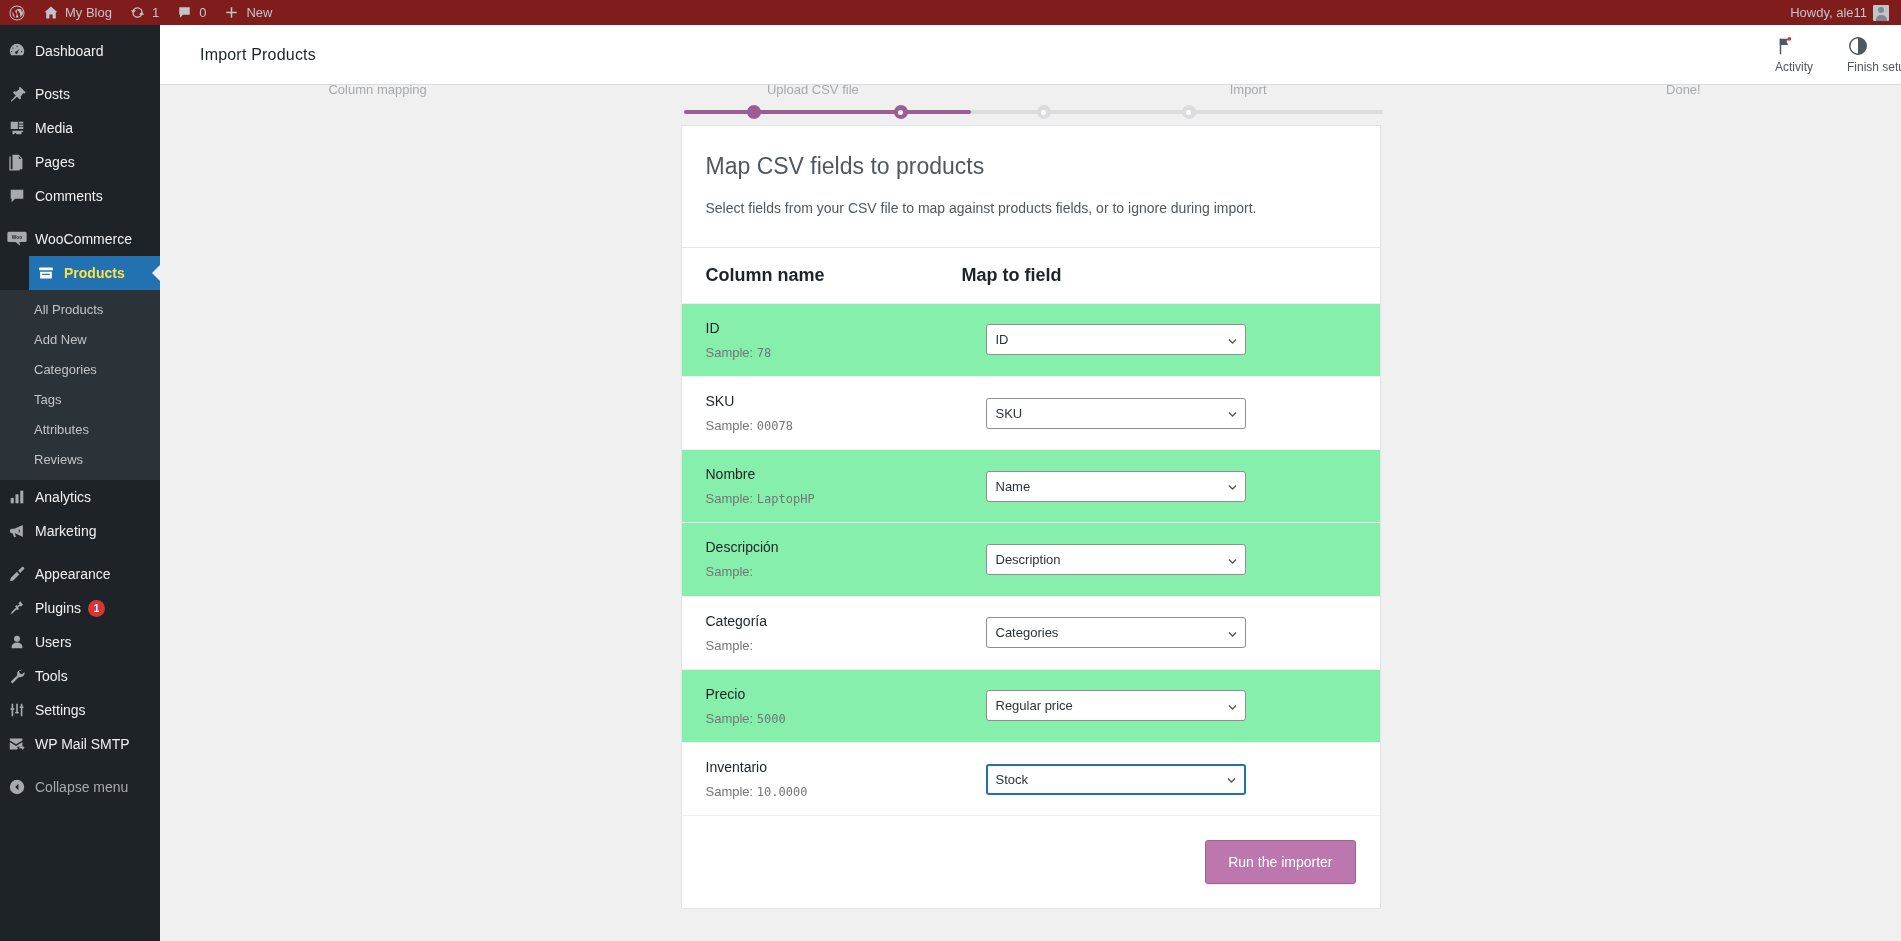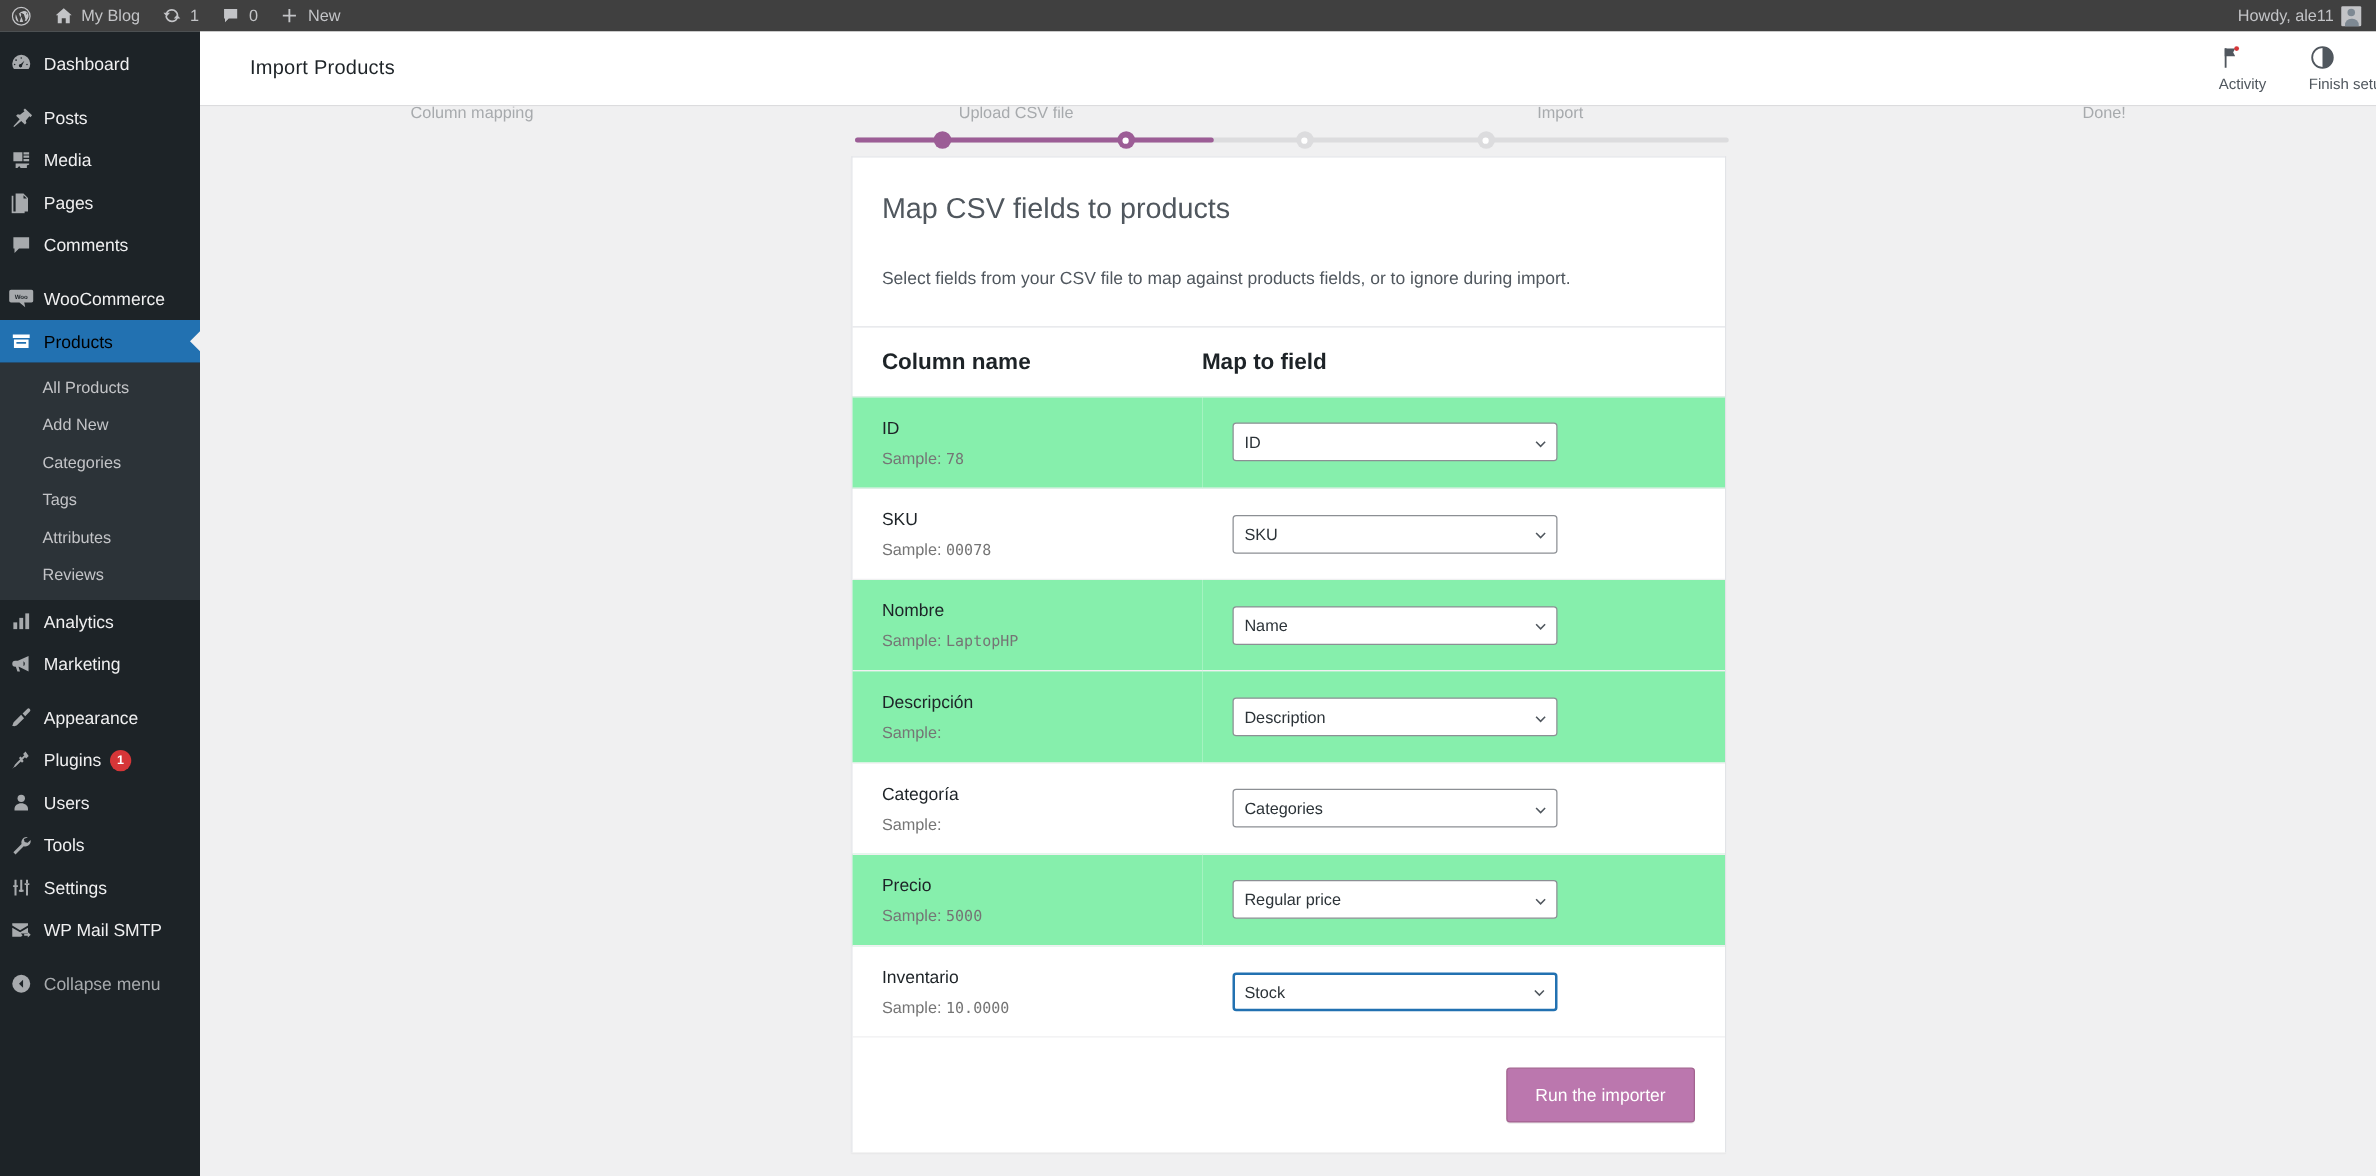--- a/index.html
+++ b/index.html
@@ -8,21 +8,21 @@
     overflow: hidden;
     background: #f0f0f1;
     font-family: "Liberation Sans", sans-serif;
     -webkit-font-smoothing: antialiased;
   }
 
   
   #adminbar {
     position: absolute; top: 0; left: 0;
     width: 1901px; height: 25px;
-    background: #404040;
+    background: #7f1d1d;
     color: #c3c4c7;
     font-size: 13px;
     display: flex; align-items: flex-start;
     z-index: 50;
   }
   .ab-item {
     display: flex; align-items: center; gap: 6px;
     height: 25px; padding: 0 9px;
     color: #c3c4c7; font-size: 13px; line-height: 25px;
     white-space: nowrap; cursor: pointer;
@@ -57,21 +57,21 @@
     height: 34px; padding-left: 0;
     color: #f0f0f1; font-size: 14px; line-height: 34px;
     cursor: pointer;
   }
   .menu-top .mi {
     width: 34px; min-width: 34px; height: 34px;
     display: flex; align-items: center; justify-content: center;
     color: #a7aaad;
   }
   .menu-top.current {
-    background: #2271b1; color: #000000; font-weight: 400;
+    background: #2271b1; color: #fde047; font-weight: 700; margin-left: 29px;
   }
   .menu-top.current .mi { color: #fff; }
   .menu-top.current::after {
     content: ''; position: absolute; right: 0; top: 50%;
     margin-top: -8px; border-style: solid;
     border-width: 8px 8px 8px 0; border-color: transparent #f0f0f1 transparent transparent;
   }
   .menu-label { padding-left: 1px; }
   .submenu { background: #2c3338; padding: 5px 0 5px 0; }
   .submenu-item {
@@ -167,21 +167,21 @@
     position: relative;
     width: 700px; margin: 0 auto;
     background: #fff;
     box-shadow: 0 1px 1px rgba(0,0,0,.04);
     border: 1px solid #e2e4e7;
     border-bottom: none;
   }
   .card-head { padding: 26px 24px 28px 24px; border-bottom: 1px solid #e2e4e7; }
   .card-head h2 {
     font-size: 23px; font-weight: 400; color: #50575e;
-    line-height: 1.3; margin-bottom: 30px;
+    line-height: 1.3; margin-bottom: 16px;
   }
   .card-head p { font-size: 14px; color: #50575e; line-height: 1.5; }
 
   table.mapping { width: 100%; border-collapse: collapse; }
   table.mapping thead th {
     text-align: left;
     font-size: 18px; font-weight: 700; color: #1d2327;
     padding: 17px 24px 17px 24px;
   }
   table.mapping thead th.col-map { padding-left: 0; }

